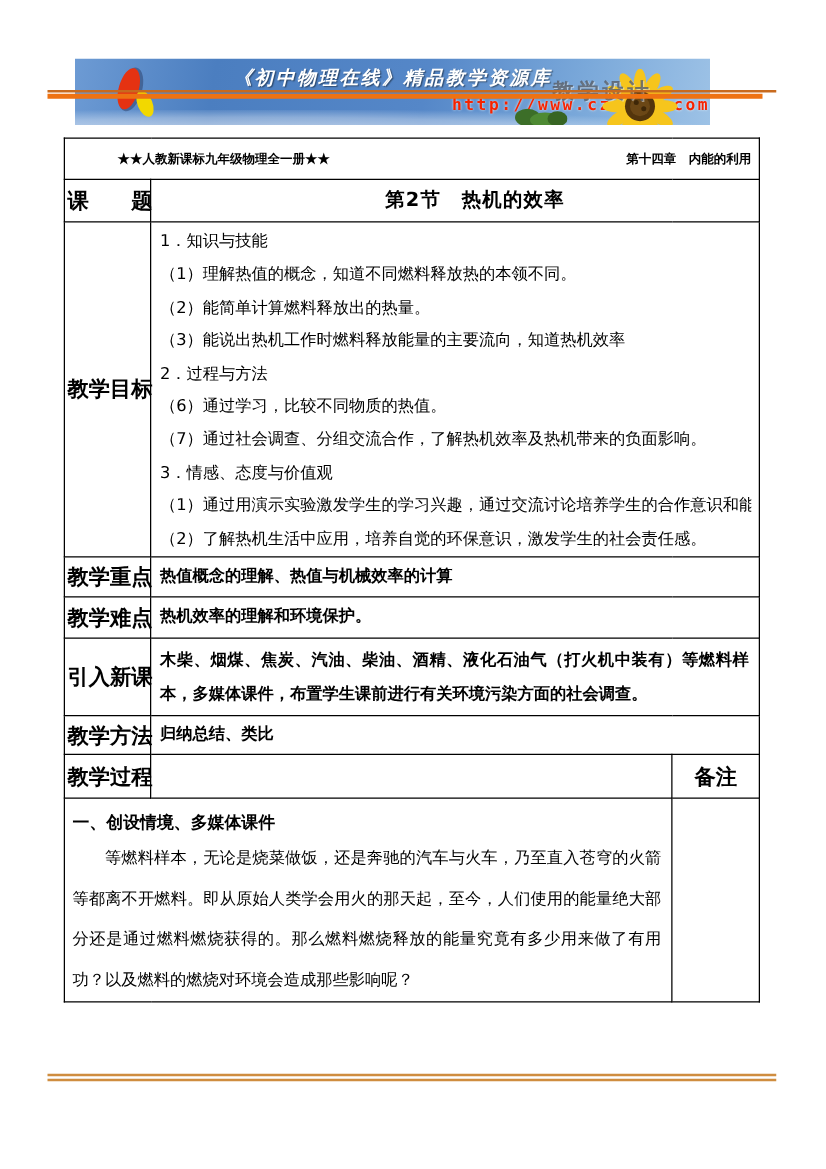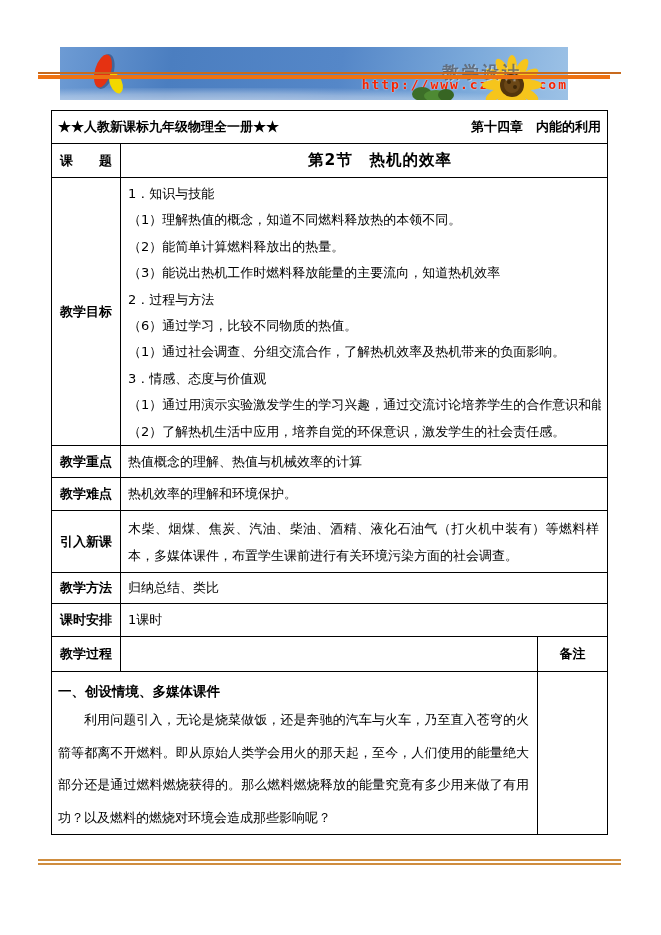--- a/index.html
+++ b/index.html
@@ -48,36 +48,36 @@
   
   table.lesson-table {
     position:absolute; left:51px; top:110px; width:556px;
     border-collapse:collapse; table-layout:fixed;
   }
   table.lesson-table td { border:1.5px solid #000; vertical-align:middle; }
 
   .hdr-cell { height:33px; padding:0 6px 0 6px; }
   .hdr-flex { display:flex; justify-content:space-between; align-items:center; }
   .hdr-flex span {
-    font-family:"DejaVu Serif","Liberation Serif",serif; font-weight:bold; font-size:13px;
+    font-family:"DejaVu Serif","Liberation Serif",serif; font-weight:bold; font-size:10px;margin-left:36px;
   }
 
   td.lbl {
-    text-align:center; font-weight:bold; font-size:13px; white-space:nowrap;
+    text-align:center; font-weight:bold; font-size:17px; white-space:nowrap;
     padding:0 2px;
   }
 
   .r-topic td { height:34px; }
   .topic-title { text-align:center; font-weight:bold; font-size:15.5px; letter-spacing:1px;padding-left:32px; }
 
   .r-obj td { height:264px; }
   .obj-cell { vertical-align:top; padding:3px 6px 0 7px; }
   .obj-line { font-size:13px; line-height:26.4px; white-space:nowrap; overflow:hidden; }
 
-  td.body-cell { font-size:13px; padding:0 8px 0 7px; line-height:20px; }
+  td.body-cell { font-size:13px; padding:0 8px 0 7px; line-height:20px;font-weight:bold; }
   .r-key td { height:32px; }
   .r-diff td { height:33px; }
   .r-prep td { height:62px; }
   .r-prep .body-cell { line-height:27px; text-align:justify; }
   .r-method td { height:31px; }
   .r-sched td { height:33px; }
   .r-proc td { height:35px; }
 
   .r-content td { height:133px; vertical-align:top; }
   .process-cell { padding:6px 8px 0 6px; }
@@ -95,20 +95,21 @@
     <div class="cloud"></div>
 
     <span class="logo-wrap">
       <svg width="50" height="49" viewBox="0 0 50 49">
         <ellipse cx="20" cy="21" rx="9" ry="18" fill="rgba(20,30,60,0.35)" transform="rotate(16 22 23)"></ellipse>
         <ellipse cx="19" cy="20" rx="8" ry="17" fill="#e53212" transform="rotate(16 19 20)"></ellipse>
         <ellipse cx="32" cy="32" rx="6" ry="11" fill="#f2d800" transform="rotate(-22 32 32)"></ellipse>
       </svg>
     </span>
 
+    <div class="banner-title">《初中物理在线》精品教学资源库</div>
     <div class="banner-url">http://www.czwlzx.com</div>
     <div class="banner-watermark">教学设计</div>
 
     <span class="bush">
       <svg width="42" height="18" viewBox="0 0 42 18">
         <ellipse cx="10" cy="12" rx="10" ry="7" fill="#3c6e28"></ellipse>
         <ellipse cx="24" cy="14" rx="12" ry="6" fill="#4e8a33"></ellipse>
         <ellipse cx="34" cy="13" rx="8" ry="6" fill="#376523"></ellipse>
       </svg>
     </span>
@@ -164,21 +165,21 @@
 
     <tr class="r-obj">
       <td class="lbl">教学目标</td>
       <td colspan="2" class="obj-cell">
         <div class="obj-line">1．知识与技能</div>
         <div class="obj-line">（1）理解热值的概念，知道不同燃料释放热的本领不同。</div>
         <div class="obj-line">（2）能简单计算燃料释放出的热量。</div>
         <div class="obj-line">（3）能说出热机工作时燃料释放能量的主要流向，知道热机效率</div>
         <div class="obj-line">2．过程与方法</div>
         <div class="obj-line">（6）通过学习，比较不同物质的热值。</div>
-        <div class="obj-line">（1）通过社会调查、分组交流合作，了解热机效率及热机带来的负面影响。</div>
+        <div class="obj-line">（7）通过社会调查、分组交流合作，了解热机效率及热机带来的负面影响。</div>
         <div class="obj-line">3．情感、态度与价值观</div>
         <div class="obj-line">（1）通过用演示实验激发学生的学习兴趣，通过交流讨论培养学生的合作意识和能力。</div>
         <div class="obj-line">（2）了解热机生活中应用，培养自觉的环保意识，激发学生的社会责任感。</div>
       </td>
     </tr>
 
     <tr class="r-key">
       <td class="lbl">教学重点</td>
       <td colspan="2" class="body-cell">热值概念的理解、热值与机械效率的计算</td>
     </tr>
@@ -191,35 +192,31 @@
     <tr class="r-prep">
       <td class="lbl">引入新课</td>
       <td colspan="2" class="body-cell">木柴、烟煤、焦炭、汽油、柴油、酒精、液化石油气（打火机中装有）等燃料样本，多媒体课件，布置学生课前进行有关环境污染方面的社会调查。</td>
     </tr>
 
     <tr class="r-method">
       <td class="lbl">教学方法</td>
       <td colspan="2" class="body-cell">归纳总结、类比</td>
     </tr>
 
-    <tr class="r-sched">
-      <td class="lbl">课时安排</td>
-      <td colspan="2" class="body-cell">1课时</td>
-    </tr>
 
     <tr class="r-proc">
       <td class="lbl">教学过程</td>
       <td></td>
       <td class="lbl">备注</td>
     </tr>
 
     <tr class="r-content">
       <td colspan="2" class="process-cell">
         <div class="process-heading">一、创设情境、多媒体课件</div>
-        <div class="process-para">利用问题引入，无论是烧菜做饭，还是奔驰的汽车与火车，乃至直入苍穹的火箭等都离不开燃料。即从原始人类学会用火的那天起，至今，人们使用的能量绝大部分还是通过燃料燃烧获得的。那么燃料燃烧释放的能量究竟有多少用来做了有用功？以及燃料的燃烧对环境会造成那些影响呢？</div>
+        <div class="process-para">等燃料样本，无论是烧菜做饭，还是奔驰的汽车与火车，乃至直入苍穹的火箭等都离不开燃料。即从原始人类学会用火的那天起，至今，人们使用的能量绝大部分还是通过燃料燃烧获得的。那么燃料燃烧释放的能量究竟有多少用来做了有用功？以及燃料的燃烧对环境会造成那些影响呢？</div>
       </td>
       <td></td>
     </tr>
   </tbody>
     </table>
 
   <div class="rule-bottom-1"></div>
   <div class="rule-bottom-2"></div>
 
 </div>

